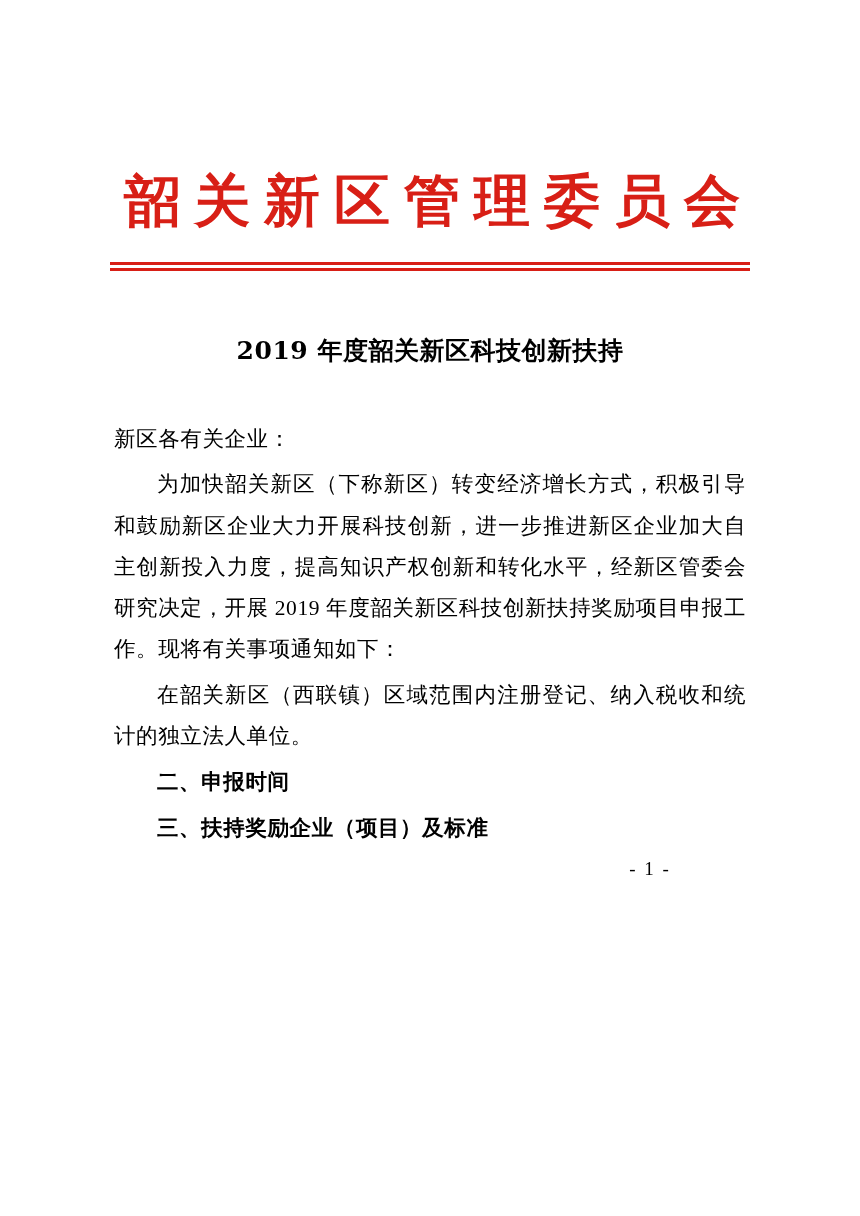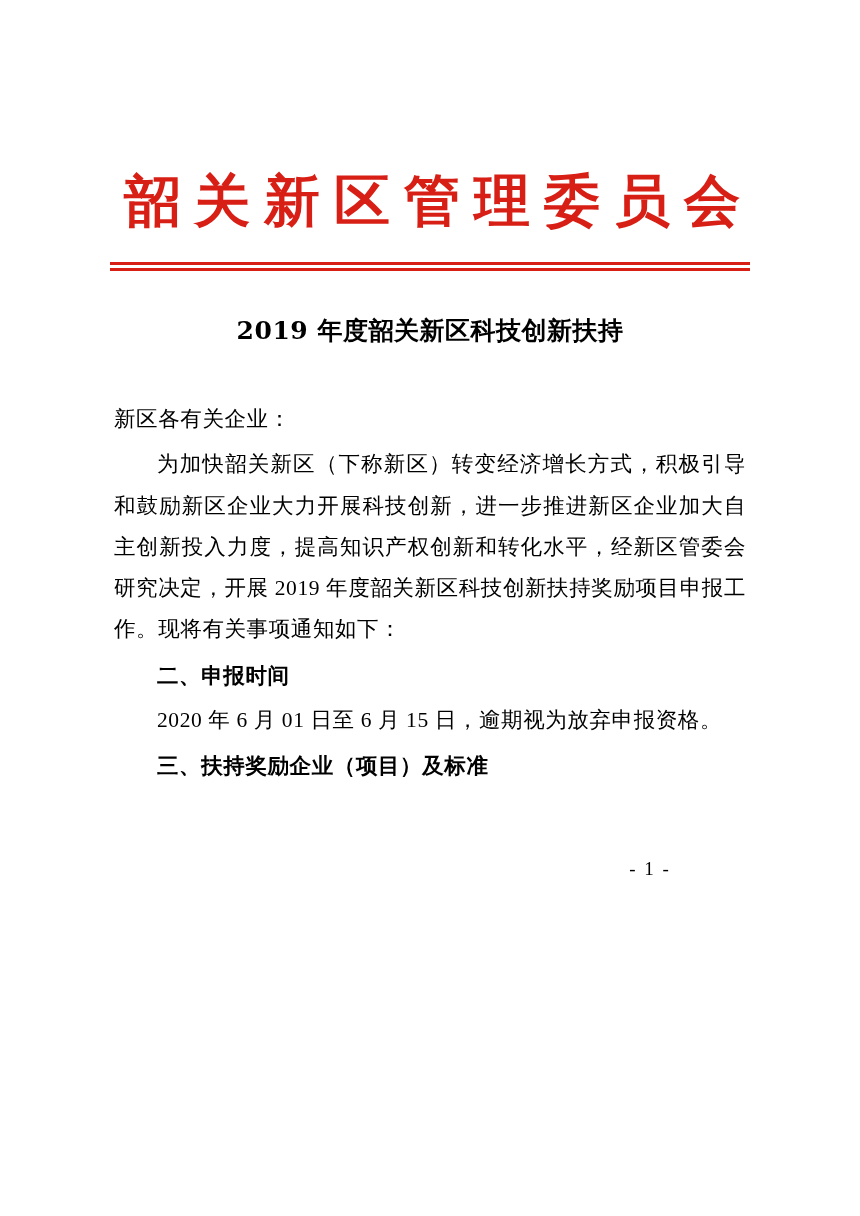--- a/index.html
+++ b/index.html
@@ -41,21 +41,21 @@
     border-top: 3px solid #d81f16;
     border-bottom: 3px solid #d81f16;
     padding-top: 3px;
   }
   .doc-title {
     text-align: center;
     font-family: "DejaVu Serif", "Liberation Serif", serif;
     font-weight: bold;
     font-size: 25px;
     line-height: 1.75;
-    margin-top: 38px;
+    margin-top: 58px;
     letter-spacing: 0.5px;
   }
   .doc-title-line {
     white-space: nowrap;
   }
   .body-text {
     margin-top: 46px;
     font-size: 21.5px;
     line-height: 1.92;
     letter-spacing: 0.6px;
@@ -96,23 +96,23 @@
   <div class="doc-title">
     <div class="doc-title-line">2019 年度韶关新区科技创新扶持</div>
   </div>
 
   <div class="body-text">
 
     <p class="para">新区各有关企业：</p>
 
     <p class="para indent">为加快韶关新区（下称新区）转变经济增长方式，积极引导和鼓励新区企业大力开展科技创新，进一步推进新区企业加大自主创新投入力度，提高知识产权创新和转化水平，经新区管委会研究决定，开展 2019 年度韶关新区科技创新扶持奖励项目申报工作。现将有关事项通知如下：</p>
 
+    <p class="para indent">在韶关新区（西联镇）区域范围内注册登记、纳入税收和统计的独立法人单位。</p>
 
     <p class="para heading">二、申报时间</p>
-    <p class="para indent">2020 年 6 月 01 日至 6 月 15 日，逾期视为放弃申报资格。</p>
 
     <p class="para heading">三、扶持奖励企业（项目）及标准</p>
 
   </div>
 
   <div class="page-number">- 1 -</div>
 
 </div>
 
 </body></html>

